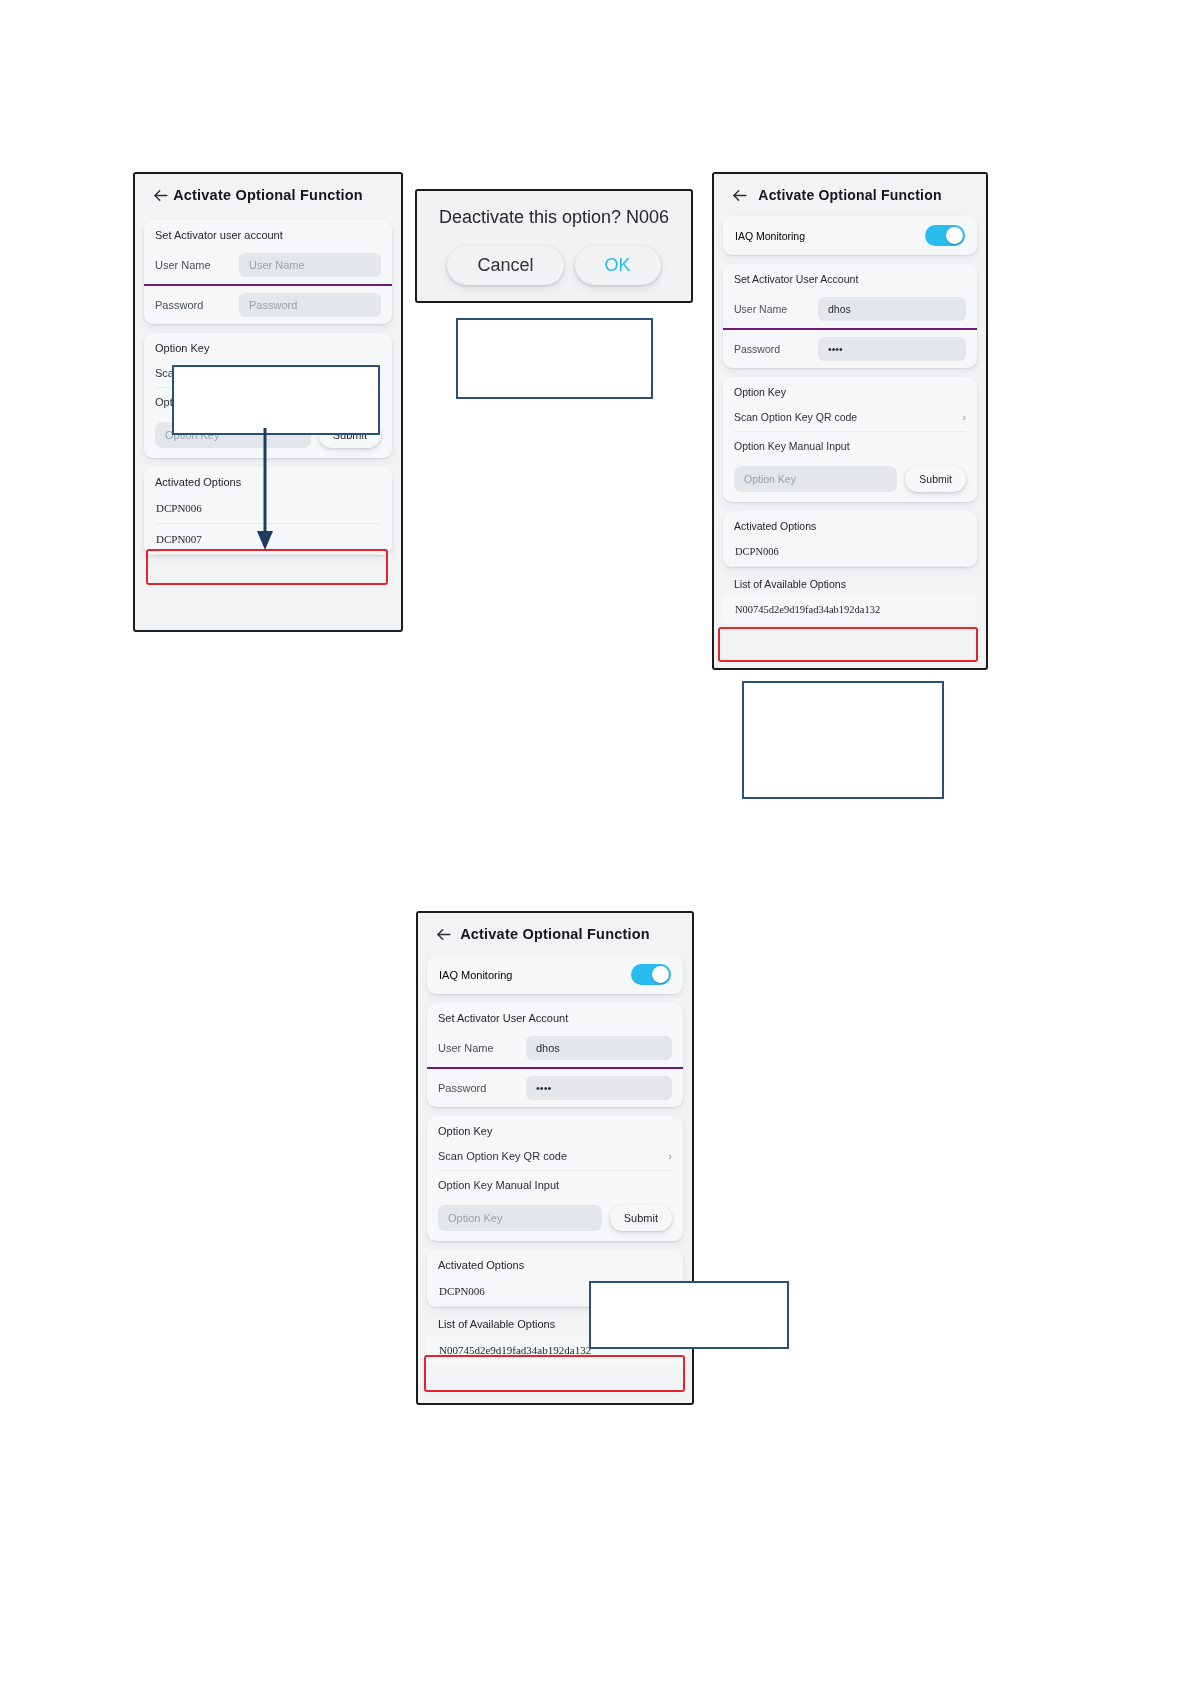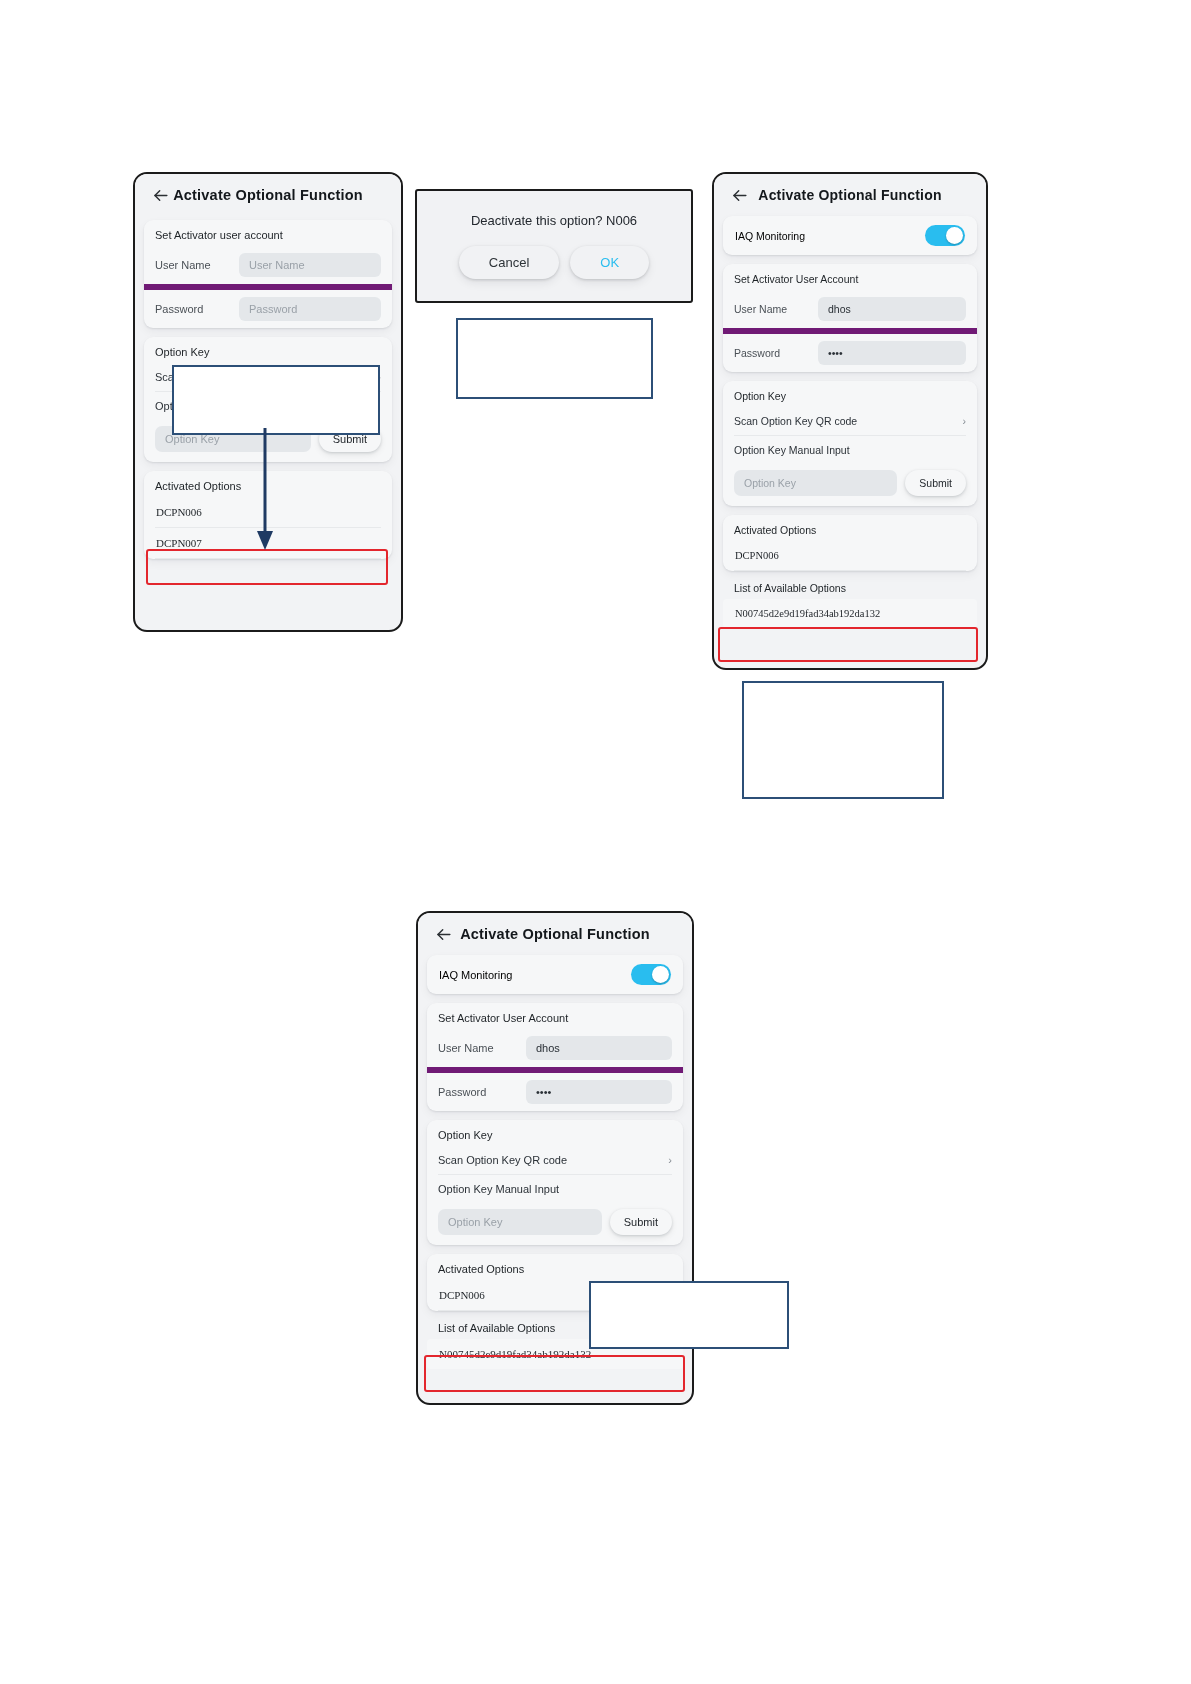--- a/index.html
+++ b/index.html
@@ -1,30 +1,30 @@
 <!DOCTYPE html>
 <html><head>
 <meta charset="utf-8">
 <style>
   html,body{margin:0;padding:0;background:#ffffff;}
   body{width:1191px;height:1684px;position:relative;font-family:"Liberation Sans",sans-serif;-webkit-font-smoothing:antialiased;}
   .canvas{position:absolute;inset:0;}
 
   
-  .phone{position:absolute;background:#f2f3f5;border:2px solid #1b1b1b;border-radius:14px;overflow:hidden;}
+  .phone{position:absolute;background:#f2f3f5;border:2px solid #1b1b1b;border-radius:3px;overflow:hidden;}
   .phone .appbar{background:#f2f3f5;display:flex;align-items:center;height:42px;padding:0 14px;}
   .back-ico{width:22px;height:22px;flex:0 0 22px;display:flex;align-items:center;justify-content:center;color:#2b2f33;}
   .back-ico svg{display:block;}
   .app-title{flex:1;text-align:center;font-weight:700;color:#14181c;letter-spacing:.2px;}
 
   .card{background:#f6f7f8;margin:0 9px 9px 9px;border-radius:9px;box-shadow:0 1px 2px rgba(20,25,35,.10),0 4px 10px rgba(20,25,35,.05);}
   .sect-label{color:#1d2226;font-weight:400;padding:9px 11px 5px 11px;}
 
   .row{display:flex;align-items:center;padding:7px 11px;}
-  .row + .row{border-top:6px solid #701a75;}
+  .row + .row{border-top:2px solid #701a75;}
   .row-key{color:#4a5056;flex:0 0 auto;}
   .field{flex:1;background:#e4e7ea;border-radius:6px;padding:6px 10px;color:#2a3036;margin-left:10px;}
   .field.ph{color:#9aa1a8;}
   .nav-row{display:flex;align-items:center;justify-content:space-between;padding:8px 11px;color:#2c3238;}
   .chev{color:#858c93;}
   .divider{height:1px;background:#e7e9eb;margin:0 11px;}
   .listitem{padding:9px 12px;color:#1d2227;font-family:Liberation Serif, serif;}
   .submit-wrap{display:flex;align-items:center;padding:6px 11px 10px 11px;gap:8px;}
   .submit-wrap .inp{flex:1;background:#e4e7ea;border-radius:7px;padding:7px 10px;color:#9aa1a8;}
   .submit-btn{background:#f6f7f8;border-radius:18px;padding:7px 14px;color:#23282d;box-shadow:0 1px 3px rgba(20,25,35,.16),0 3px 7px rgba(20,25,35,.07);}
@@ -101,21 +101,21 @@
 
   <div class="redbox" style="left:146px;top:549px;width:238px;height:32px;"></div>
 
   <div class="bluebox" style="left:172px;top:365px;width:204px;height:66px;"></div>
 
   <svg class="arrow" style="left:250px;top:428px;width:40px;height:125px;" viewBox="0 0 40 125">
     <line x1="15" y1="0" x2="15" y2="108" stroke="#1f3a63" stroke-width="3"></line>
     <polygon points="15,122 7,103 23,103" fill="#1f3a63"></polygon>
   </svg>
 
-  <div class="dialog" style="left:415px;top:189px;width:274px;height:110px;font-size:13px;">
+  <div class="dialog" style="left:415px;top:189px;width:274px;height:110px;font-size:18px;">
     <div class="dlg-msg">Deactivate this option? N006</div>
     <div class="dlg-btns">
       <span class="dlg-btn dlg-cancel">Cancel</span>
       <span class="dlg-btn dlg-ok">OK</span>
     </div>
   </div>
 
   <div class="bluebox" style="left:456px;top:318px;width:193px;height:77px;"></div>
 
   <div class="phone" style="left:712px;top:172px;width:272px;height:494px;font-size:10.5px;">

